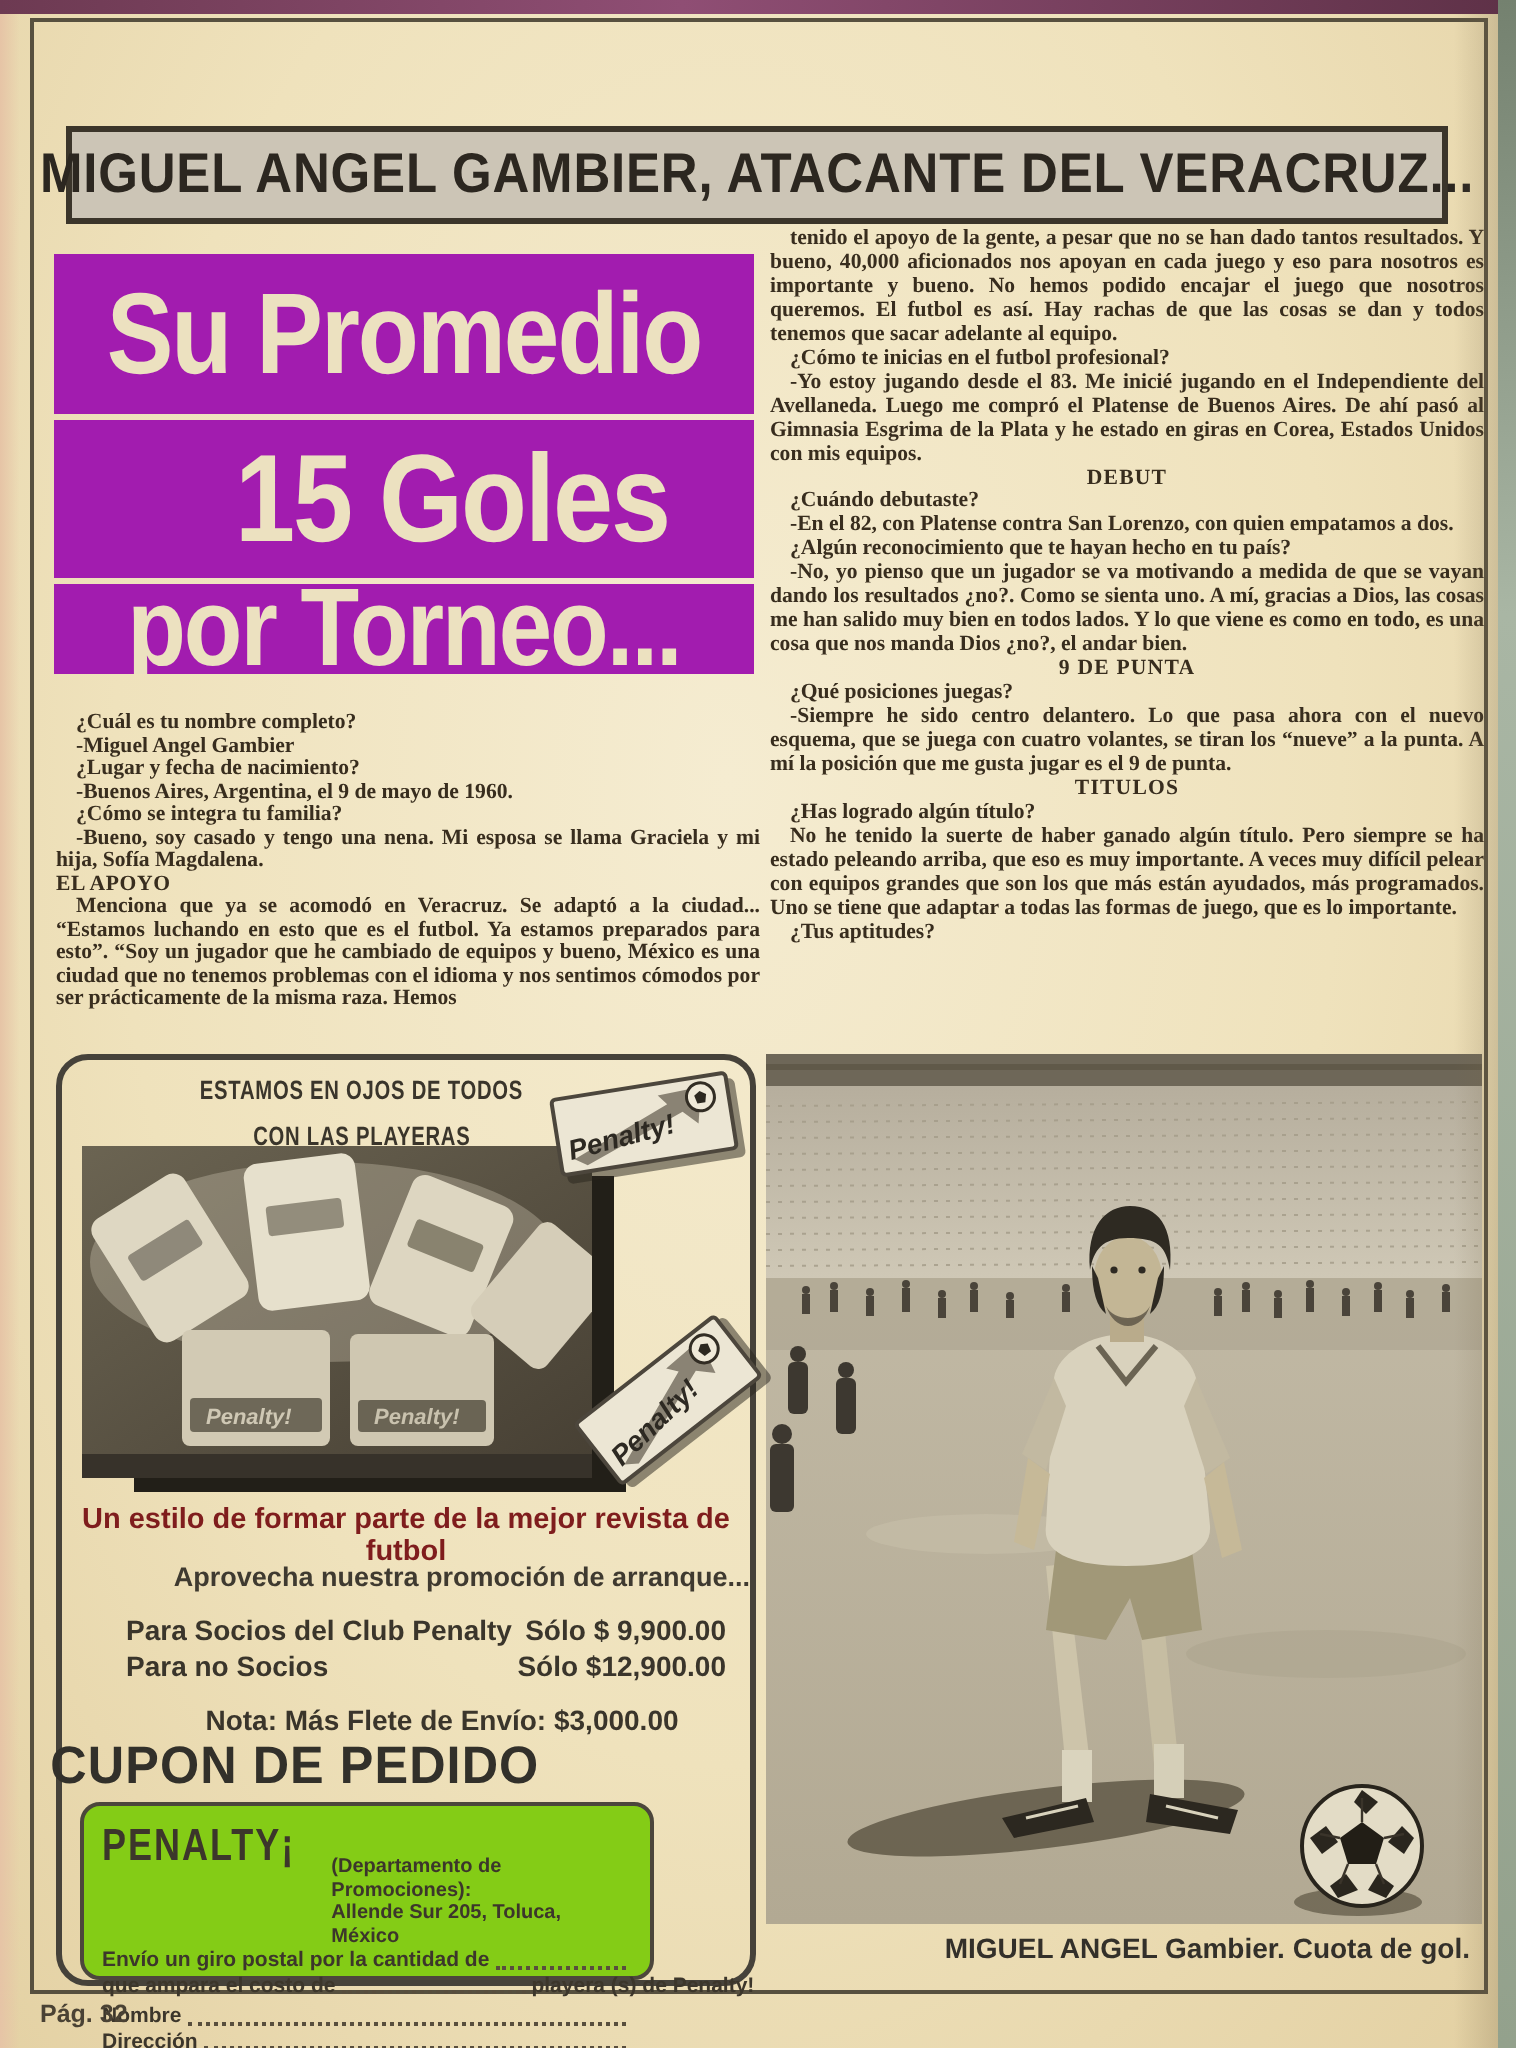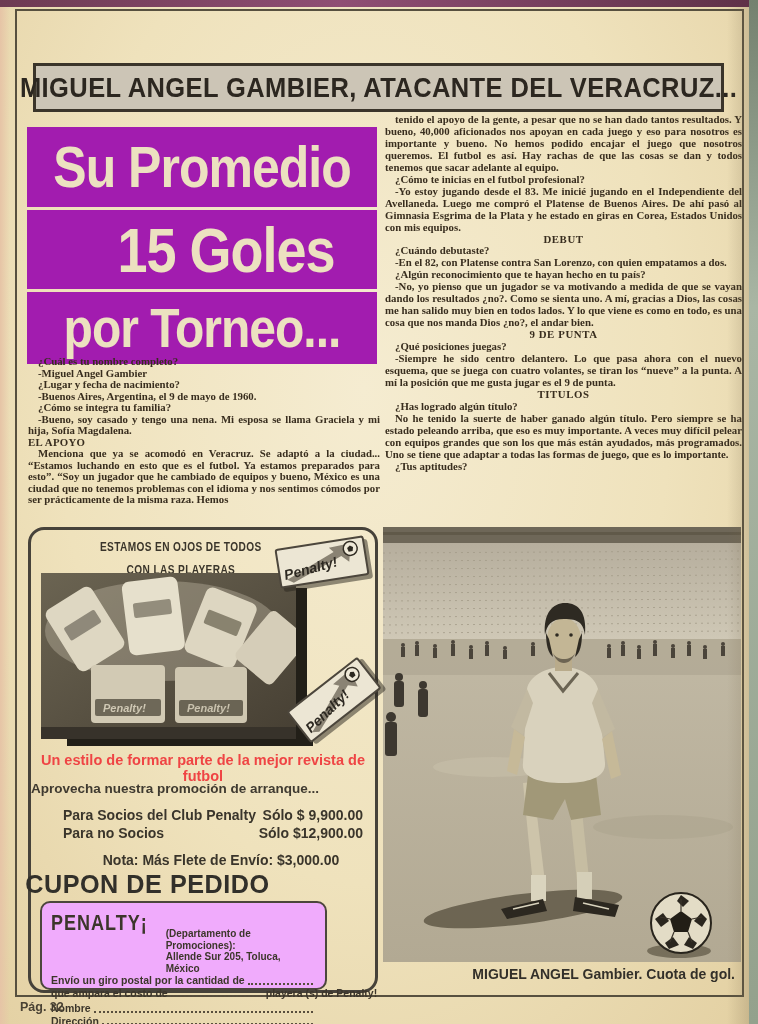--- a/index.html
+++ b/index.html
@@ -31,21 +31,21 @@
     transform-origin:center; }
   .kicker span { transform:scale(1.02,1.12); display:inline-block; white-space:nowrap; }
 
   
   .tbar { position:absolute; left:27px; width:350px; background:#a21caf;
     color:#ece1c0; display:flex; align-items:center; justify-content:center;
     font-weight:bold; overflow:hidden; }
   .tbar span { display:inline-block; transform:scale(1.0,1.15); letter-spacing:-1px; white-space:nowrap; }
   .tbar1 { top:127px; height:80px; font-size:50px; }
   .tbar2 { top:210px; height:79px; font-size:54px;padding-left:48px; }
-  .tbar3 { top:292px; height:72px; font-size:48px; }
+  .tbar3 { top:292px; height:45px; font-size:48px; }
 
   
   .serifcol { font-family:"Liberation Serif", serif; font-weight:700; color:#382d1e; }
   .lcol { position:absolute; left:28px; top:356px; width:352px; font-size:10.8px; line-height:11.5px; }
   .rcol { position:absolute; left:385px; top:114px; width:357px; font-size:10.8px; line-height:11.95px; }
   .p { text-indent:10px; text-align:justify; }
   .sh { text-align:center; letter-spacing:.6px; }
   .shl { text-align:left; letter-spacing:.3px; }
 
   
@@ -58,36 +58,36 @@
   .ptag { position:absolute; width:90px; height:40px; background:#ece6d4;
     border:2px solid #4c463c; border-radius:3px; box-shadow:3px 4px 0 rgba(40,36,28,.5); z-index:6; }
   .ptag1 { right:8px; top:12px; transform:rotate(-9deg); }
   .ptag2 { right:-4px; top:150px; transform:rotate(-38deg); }
 
   .blackbar-v { position:absolute; left:260px; top:58px; width:16px; height:150px; background:#221f18; }
   .blackbar-h { position:absolute; left:36px; top:203px; width:246px; height:13px; background:#221f18; }
   .shirtphoto { position:absolute; left:10px; top:43px; width:255px; height:166px; z-index:2; }
 
   .ad-tagline { position:absolute; left:0; top:222px; width:100%; text-align:center;
-    font-weight:bold; font-size:14.5px; color:#ef4444; }
-  .ad-promo   { position:absolute; left:0; top:251px; width:100%; text-align:left;
+    font-weight:bold; font-size:14.5px; color:#7f1d1d; }
+  .ad-promo   { position:absolute; left:0; top:251px; width:100%; text-align:right;
     font-weight:bold; font-size:13.5px; color:#3f3a30; }
   .price-row { position:absolute; left:0; width:100%; font-weight:bold; font-size:14px; color:#3a352b; }
   .price-row .lbl { position:absolute; left:32px; }
   .price-row .val { position:absolute; right:12px; }
   .pr1 { top:277px; } .pr2 { top:295px; }
   .ad-note { position:absolute; left:40px; top:322px; width:300px; text-align:center;
     font-weight:bold; font-size:14px; color:#3a352b; }
   .cupon-title { position:absolute; left:0; top:340px; width:100%; text-align:left;
     font-weight:bold; font-size:24px; letter-spacing:.5px; color:#32302a; }
   .cupon-title span { display:inline-block; transform:scale(1.05,1.1); }
 
   
   .coupon { position:absolute; left:9px; top:371px; width:287px; height:89px;
-    background:#f0abfc; border:2px solid #4c463c; border-radius:10px;
+    background:#84cc16; border:2px solid #4c463c; border-radius:10px;
     padding:5px 9px 4px 9px; color:#3c362b; }
   .coupon-head { display:flex; align-items:flex-start; }
   .coupon-brand { font-weight:bold; font-size:18px; letter-spacing:1px; margin-top:2px;
     transform:scale(1,1.25); transform-origin:left top; }
   .coupon-dept { margin-left:18px; font-weight:bold; font-size:10px; line-height:11.5px;margin-top:20px; }
   .cline { display:flex; align-items:flex-end; font-weight:bold; font-size:10.5px; line-height:12.5px; white-space:nowrap; }
   .dots { flex:1 1 auto; border-bottom:2px dotted #584e3d; margin:0 3px 2px 3px; height:10px; }
   .dots.fix { flex:0 0 auto; width:92px; }
   .cfields { margin-top:3px; }
 

